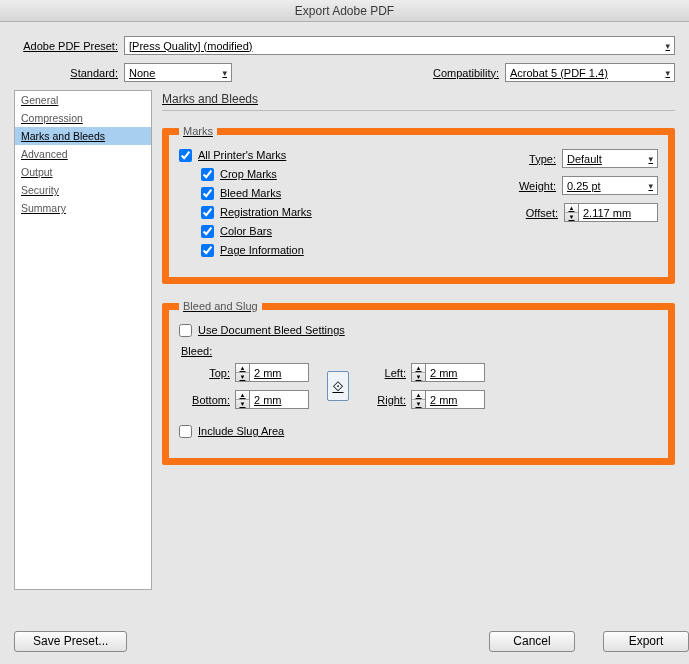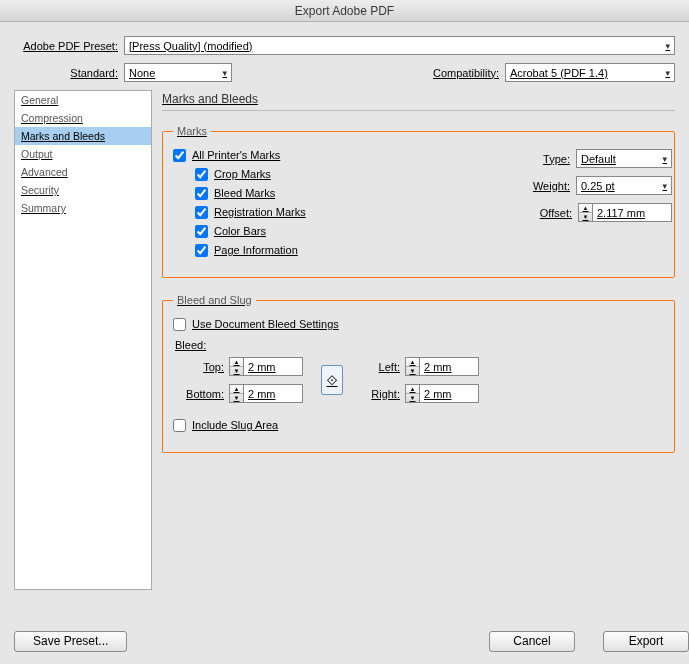--- a/index.html
+++ b/index.html
@@ -59,23 +59,23 @@
 }
 .panel { flex: 1; }
 .panel-title {
   font-size: 12px;
   padding: 2px 0 4px 0;
   border-bottom: 1px solid #bbb;
   margin-bottom: 14px;
   color: #333;
 }
 fieldset {
-  border: 1px solid #f97316;
+  border: 7px solid #f97316;
   border-radius: 2px;
-  padding: 12px 2px 14px 10px;
+  padding: 12px 10px 14px 10px;
   margin-bottom: 16px;
   position: relative;
 }
 legend {
   padding: 0 4px;
   color: #555;
   font-size: 11px;
 }
 .marks-body { display: flex; gap: 20px; }
 .marks-left { flex: 1; }
@@ -173,22 +173,22 @@
       <span>Acrobat 5 (PDF 1.4)</span>
       <span class="arrow">▾</span>
     </div>
   </div>
 
   <div class="main">
     <div class="sidebar">
       <div class="sidebar-item">General</div>
       <div class="sidebar-item">Compression</div>
       <div class="sidebar-item selected">Marks and Bleeds</div>
+      <div class="sidebar-item">Advanced</div>
       <div class="sidebar-item">Output</div>
-      <div class="sidebar-item">Advanced</div>
       <div class="sidebar-item">Security</div>
       <div class="sidebar-item">Summary</div>
     </div>
 
     <div class="panel">
       <div class="panel-title">Marks and Bleeds</div>
 
       <fieldset>
         <legend>Marks</legend>
         <div class="marks-body">

